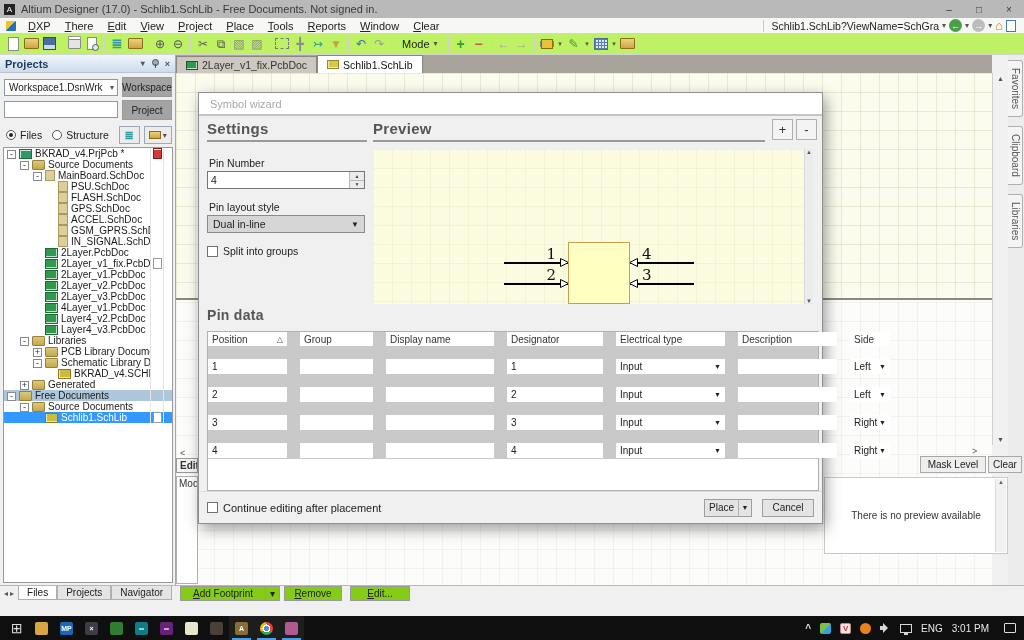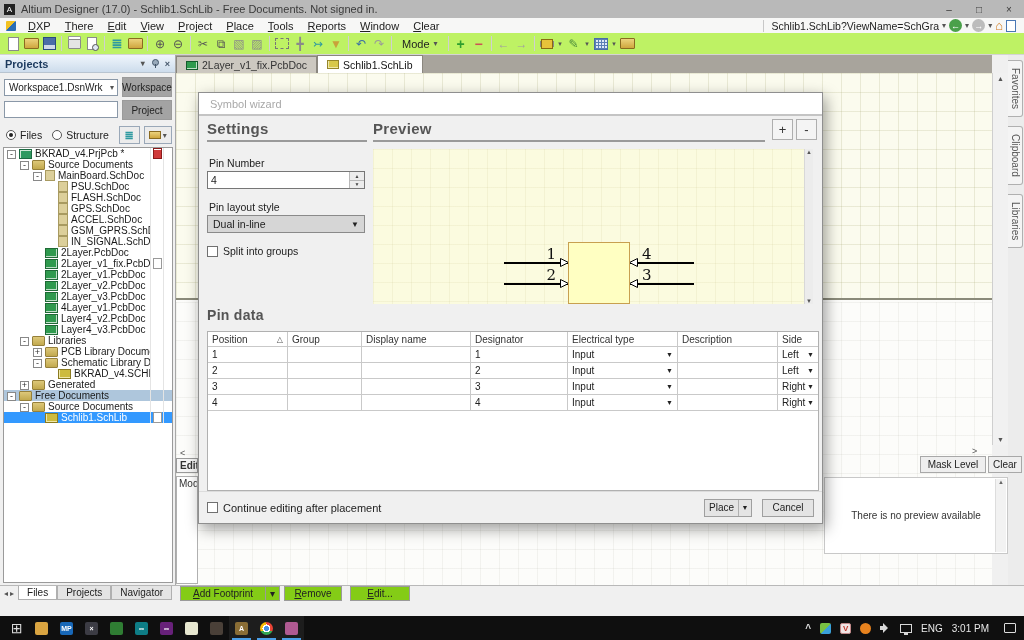--- a/index.html
+++ b/index.html
@@ -199,21 +199,21 @@
   .pin{top:calc(113px + var(--slot,0)*21px)}
   .pin-num{position:absolute;bottom:2px;font-family:"DejaVu Serif",serif;font-size:15px;color:#111;line-height:1.1}
   .pin[data-side="left"] .pin-num{right:12px}
   .pin[data-side="right"] .pin-num{left:12px}
   .pin-arrow{position:absolute;top:-4px}
   .pin[data-side="left"] .pin-arrow{right:-1px}
   .pin[data-side="right"] .pin-arrow{left:-1px;transform:scaleX(-1)}
 
   .h-pindata{position:absolute;left:8px;top:214px;font-size:14px;font-weight:bold;color:#555;letter-spacing:.3px}
   .table-area{position:absolute;left:8px;top:238px;width:612px;height:160px;background:#fff;border:1px solid #b0b0b0}
-  .ptable{display:grid;grid-template-columns:79px 73px 108px 96px 109px 99px 40px;gap:1px;background:#c9c9c9;
+  .ptable{display:grid;grid-template-columns:79px 73px 108px 96px 109px 99px 40px;gap:13px;background:#c9c9c9;
           border-bottom:1px solid #c9c9c9}
   .th,.td{background:#fff;height:14px;display:flex;align-items:center;padding:0 4px;font-size:10px;
           white-space:nowrap;overflow:hidden}
   .th{color:#333}
   .td{height:15px}
   .sort-ico{display:none;margin-left:auto;font-size:8px;color:#555}
   .th[data-sort] .sort-ico{display:inline}
   .cell-caret{margin-left:auto;font-size:7px;color:#222}
   .dlg-footer{position:absolute;left:0;top:398px;width:623px;height:32px;border-top:1px solid #dcdcdc;
           background:#f0f0f0;display:flex;align-items:center;padding:0 8px}

